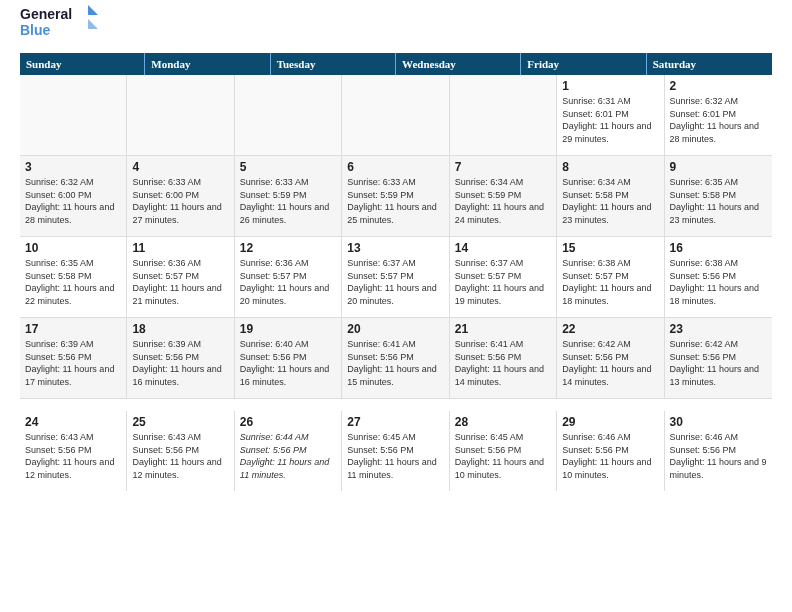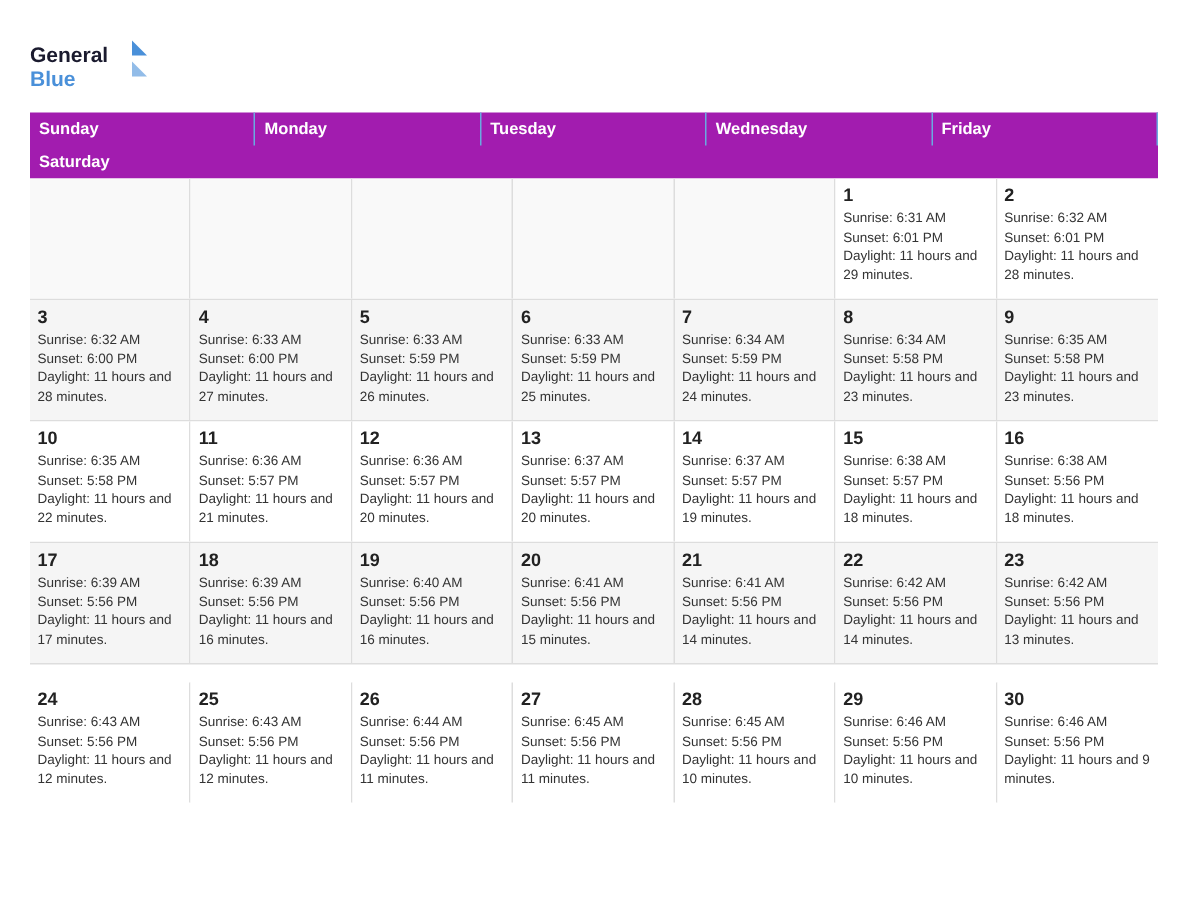--- a/index.html
+++ b/index.html
@@ -6,21 +6,21 @@
     body {
       font-family: Arial, sans-serif;
       background: #fff;
       width: 792px;
       height: 612px;
       overflow: hidden;
     }
     .page {
       width: 792px;
       height: 432px;
-      padding: 23px 20px 10px 20px;
+      padding: 1px 20px 10px 20px;
       display: flex;
       flex-direction: column;
     }
     .header {
       display: flex;
       justify-content: space-between;
       align-items: flex-start;
       margin-bottom: 8px;
     }
     .logo {
@@ -39,22 +39,23 @@
       font-size: 14px;
       color: #555;
     }
     .calendar {
       flex: 1;
       display: flex;
       flex-direction: column;
     }
     .cal-header {
       display: grid;
-      grid-template-columns: repeat(5, 1fr);
-      background: #a21caf;
+      grid-template-columns: repeat(6, 1fr);
+      background: #0c4a6e;
+      font-family: Liberation Serif, serif;
     }
     .cal-header-cell {
       color: #fff;
       font-weight: bold;
       font-size: 11px;
       padding: 5px 6px;
       border-right: 1px solid #6aaae0;
     }
     .cal-header-cell:last-child { border-right: none; }
     .cal-body {
@@ -282,21 +283,21 @@
 Daylight: 11 hours and 12 minutes.</div>
           </div>
           <div class="cal-cell">
             <span class="day-num">25</span>
             <div class="cell-info" style="white-space: pre-line;">Sunrise: 6:43 AM
 Sunset: 5:56 PM
 Daylight: 11 hours and 12 minutes.</div>
           </div>
           <div class="cal-cell">
             <span class="day-num">26</span>
-            <div class="cell-info" style="white-space: pre-line;">Sunrise: 6:44 AM
+            <div class="cell-info" style="white-space: pre-line; font-style: italic;">Sunrise: 6:44 AM
 Sunset: 5:56 PM
 Daylight: 11 hours and 11 minutes.</div>
           </div>
           <div class="cal-cell">
             <span class="day-num">27</span>
             <div class="cell-info" style="white-space: pre-line;">Sunrise: 6:45 AM
 Sunset: 5:56 PM
 Daylight: 11 hours and 11 minutes.</div>
           </div>
           <div class="cal-cell">

